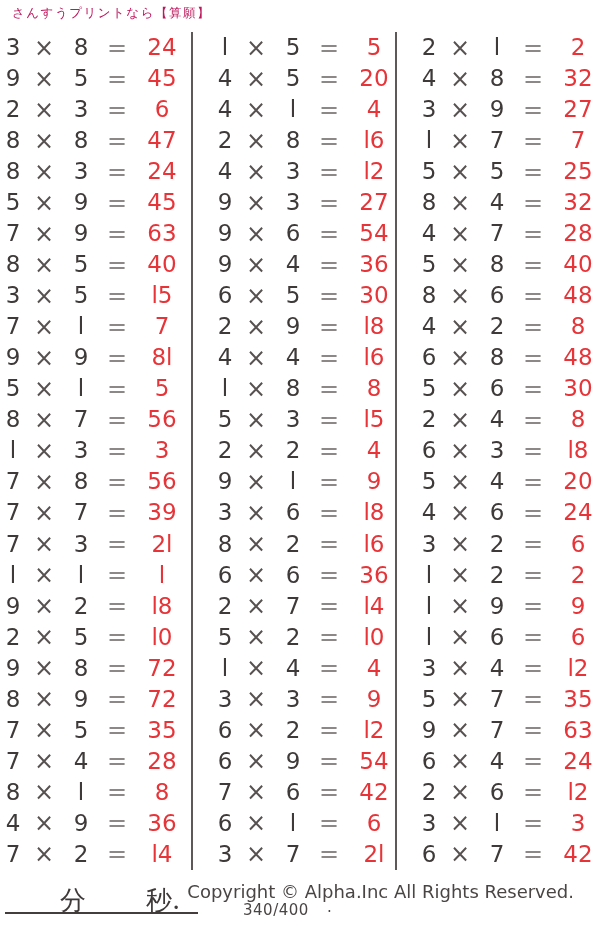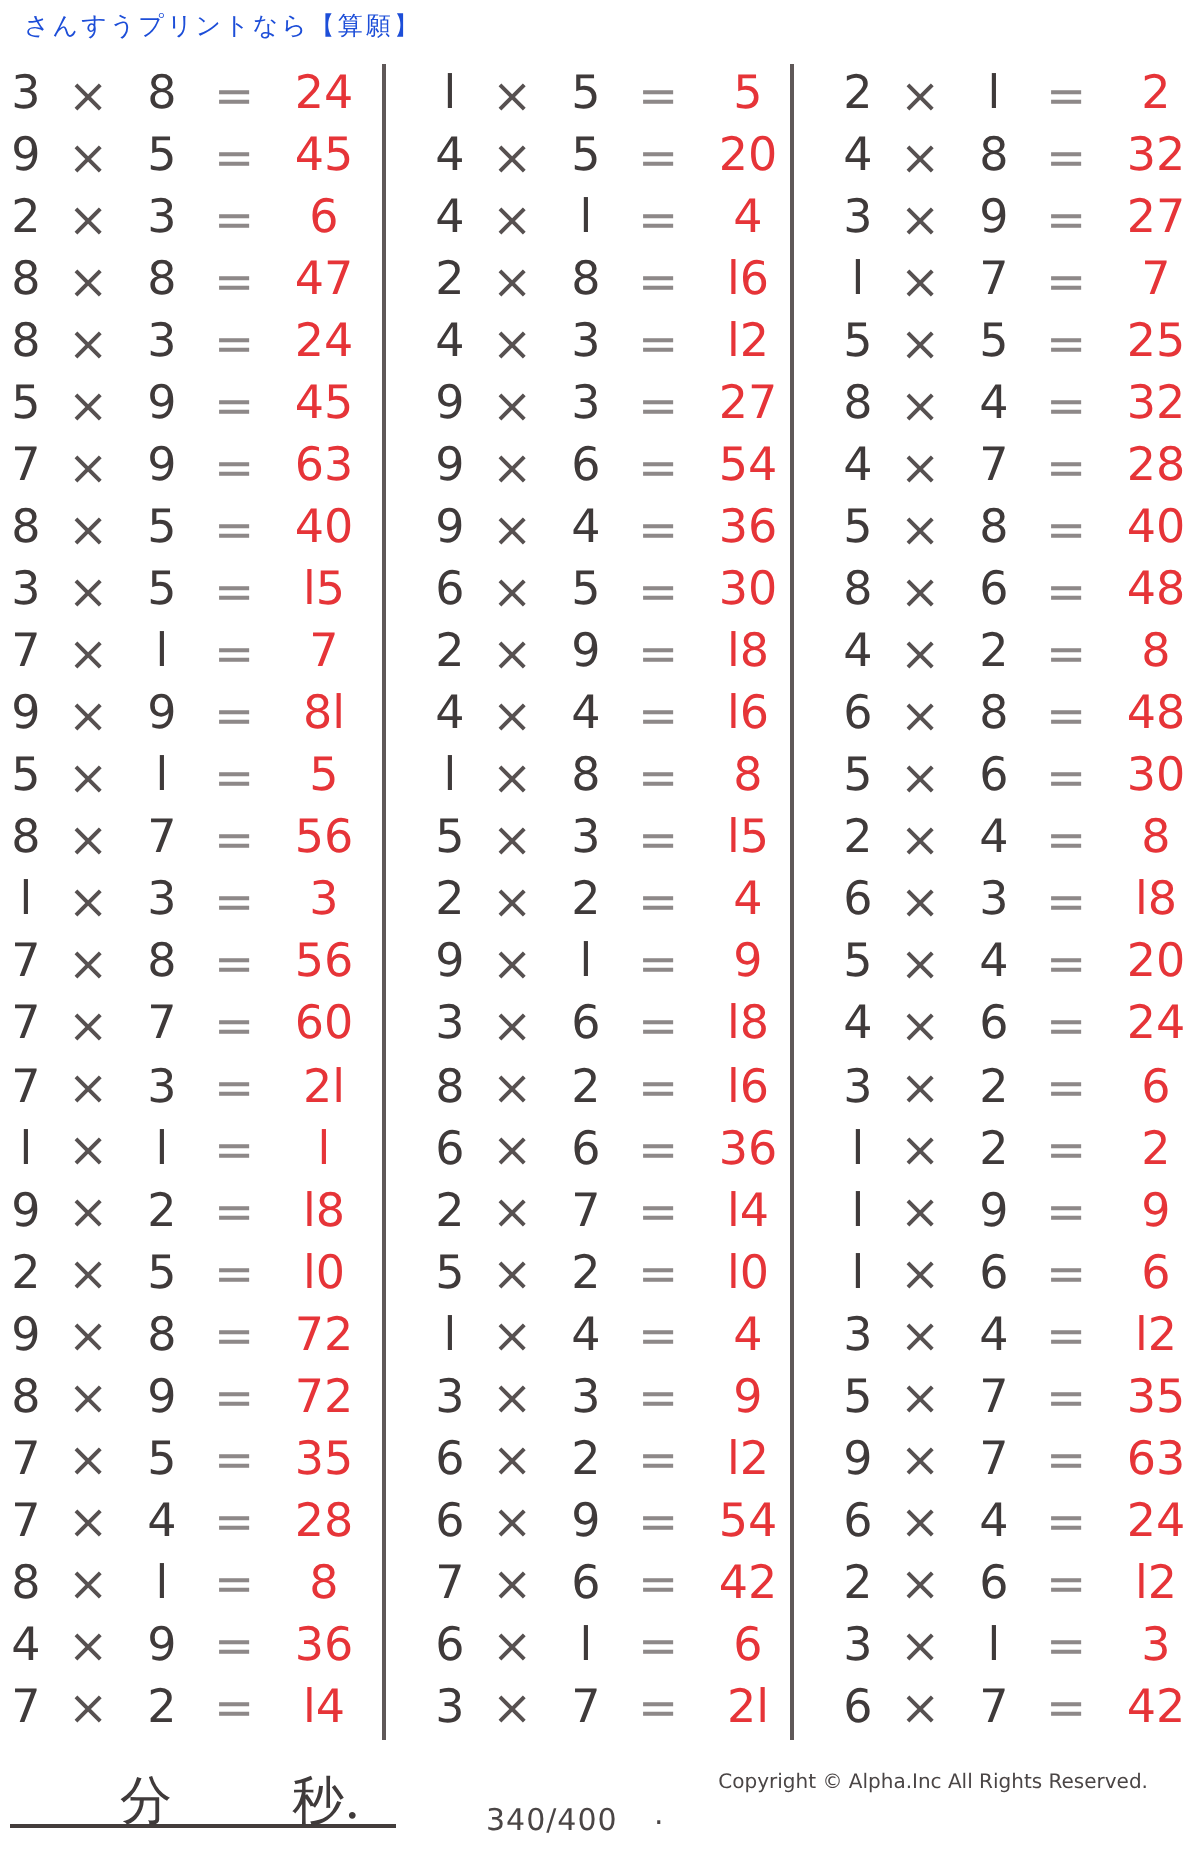--- a/index.html
+++ b/index.html
@@ -6,21 +6,21 @@
   .sheet{
     position:relative;
     width:600px;height:926px;
     background:#ffffff;
     font-family:"DejaVu Sans",sans-serif;
     color:#3f3a3a;
     overflow:hidden;
   }
   .header-title{
     position:absolute;left:12px;top:5px;
-    font-size:12.5px;letter-spacing:1.5px;color:#1d4ed8;
+    font-size:12.5px;letter-spacing:1.5px;color:#be185d;
   }
   .problems-grid{
     position:absolute;left:0;top:32px;
     width:600px;height:838px;
     display:grid;
     grid-template-columns:191px 206px 203px;
   }
   .col{display:flex;flex-direction:column;}
   .col-2{border-left:2px solid #5f5858;border-right:2px solid #5f5858;}
   .problem-row{
@@ -52,21 +52,21 @@
   .page-number{
     position:absolute;left:243px;top:901px;
     font-size:15px;color:#4a4545;letter-spacing:0.5px;
   }
   .footer-dot{
     position:absolute;left:327px;top:898px;
     font-size:15px;color:#4a4545;
   }
   .copyright-block{
     position:absolute;right:26px;top:884px;
-    text-align:center;font-size:10px;line-height:16.5px;color:#4a4545;
+    text-align:center;font-size:18px;line-height:16.5px;color:#4a4545;
   }
 </style>
 </head>
 <body>
 
 <div class="sheet">
 
   <div class="header-title">さんすうプリントなら【算願】</div>
 
   <div class="problems-grid">
@@ -174,21 +174,21 @@
           <span class="cell-times">×</span>
           <span class="cell-b">8</span>
           <span class="cell-eq">=</span>
           <span class="cell-ans">56</span>
         </div>
         <div class="problem-row">
           <span class="cell-a">7</span>
           <span class="cell-times">×</span>
           <span class="cell-b">7</span>
           <span class="cell-eq">=</span>
-          <span class="cell-ans">60</span>
+          <span class="cell-ans">39</span>
         </div>
         <div class="problem-row">
           <span class="cell-a">7</span>
           <span class="cell-times">×</span>
           <span class="cell-b">3</span>
           <span class="cell-eq">=</span>
           <span class="cell-ans">2l</span>
         </div>
         <div class="problem-row">
           <span class="cell-a">l</span>

